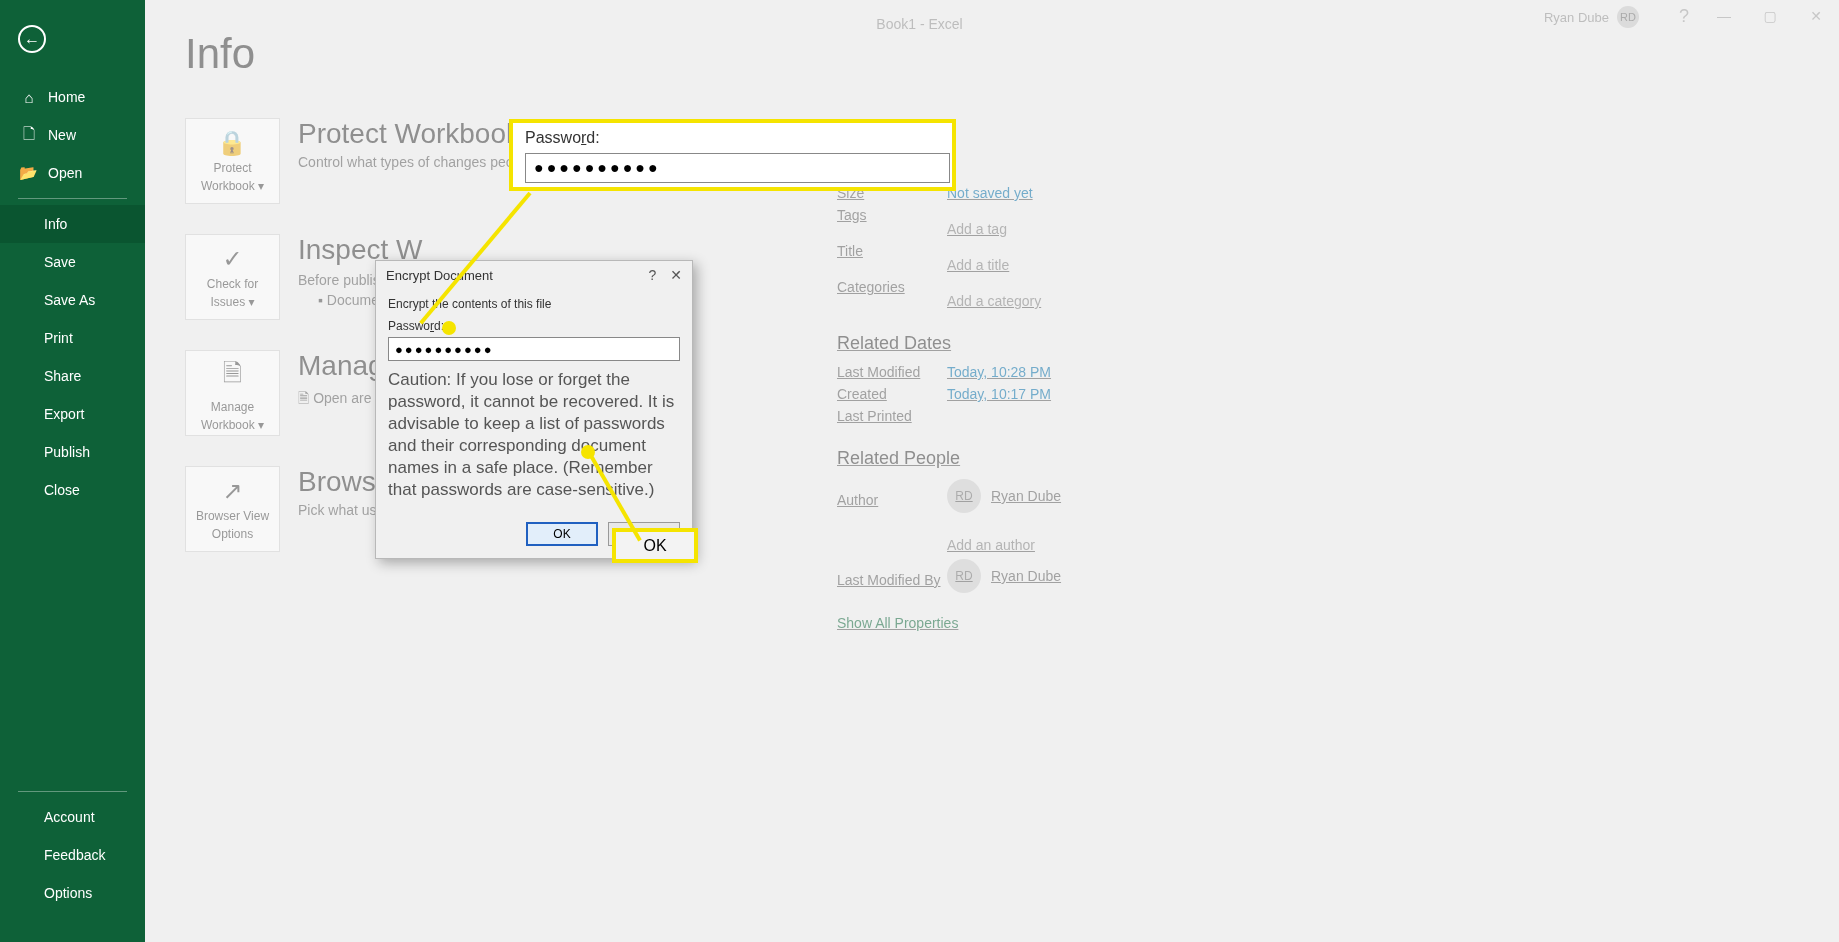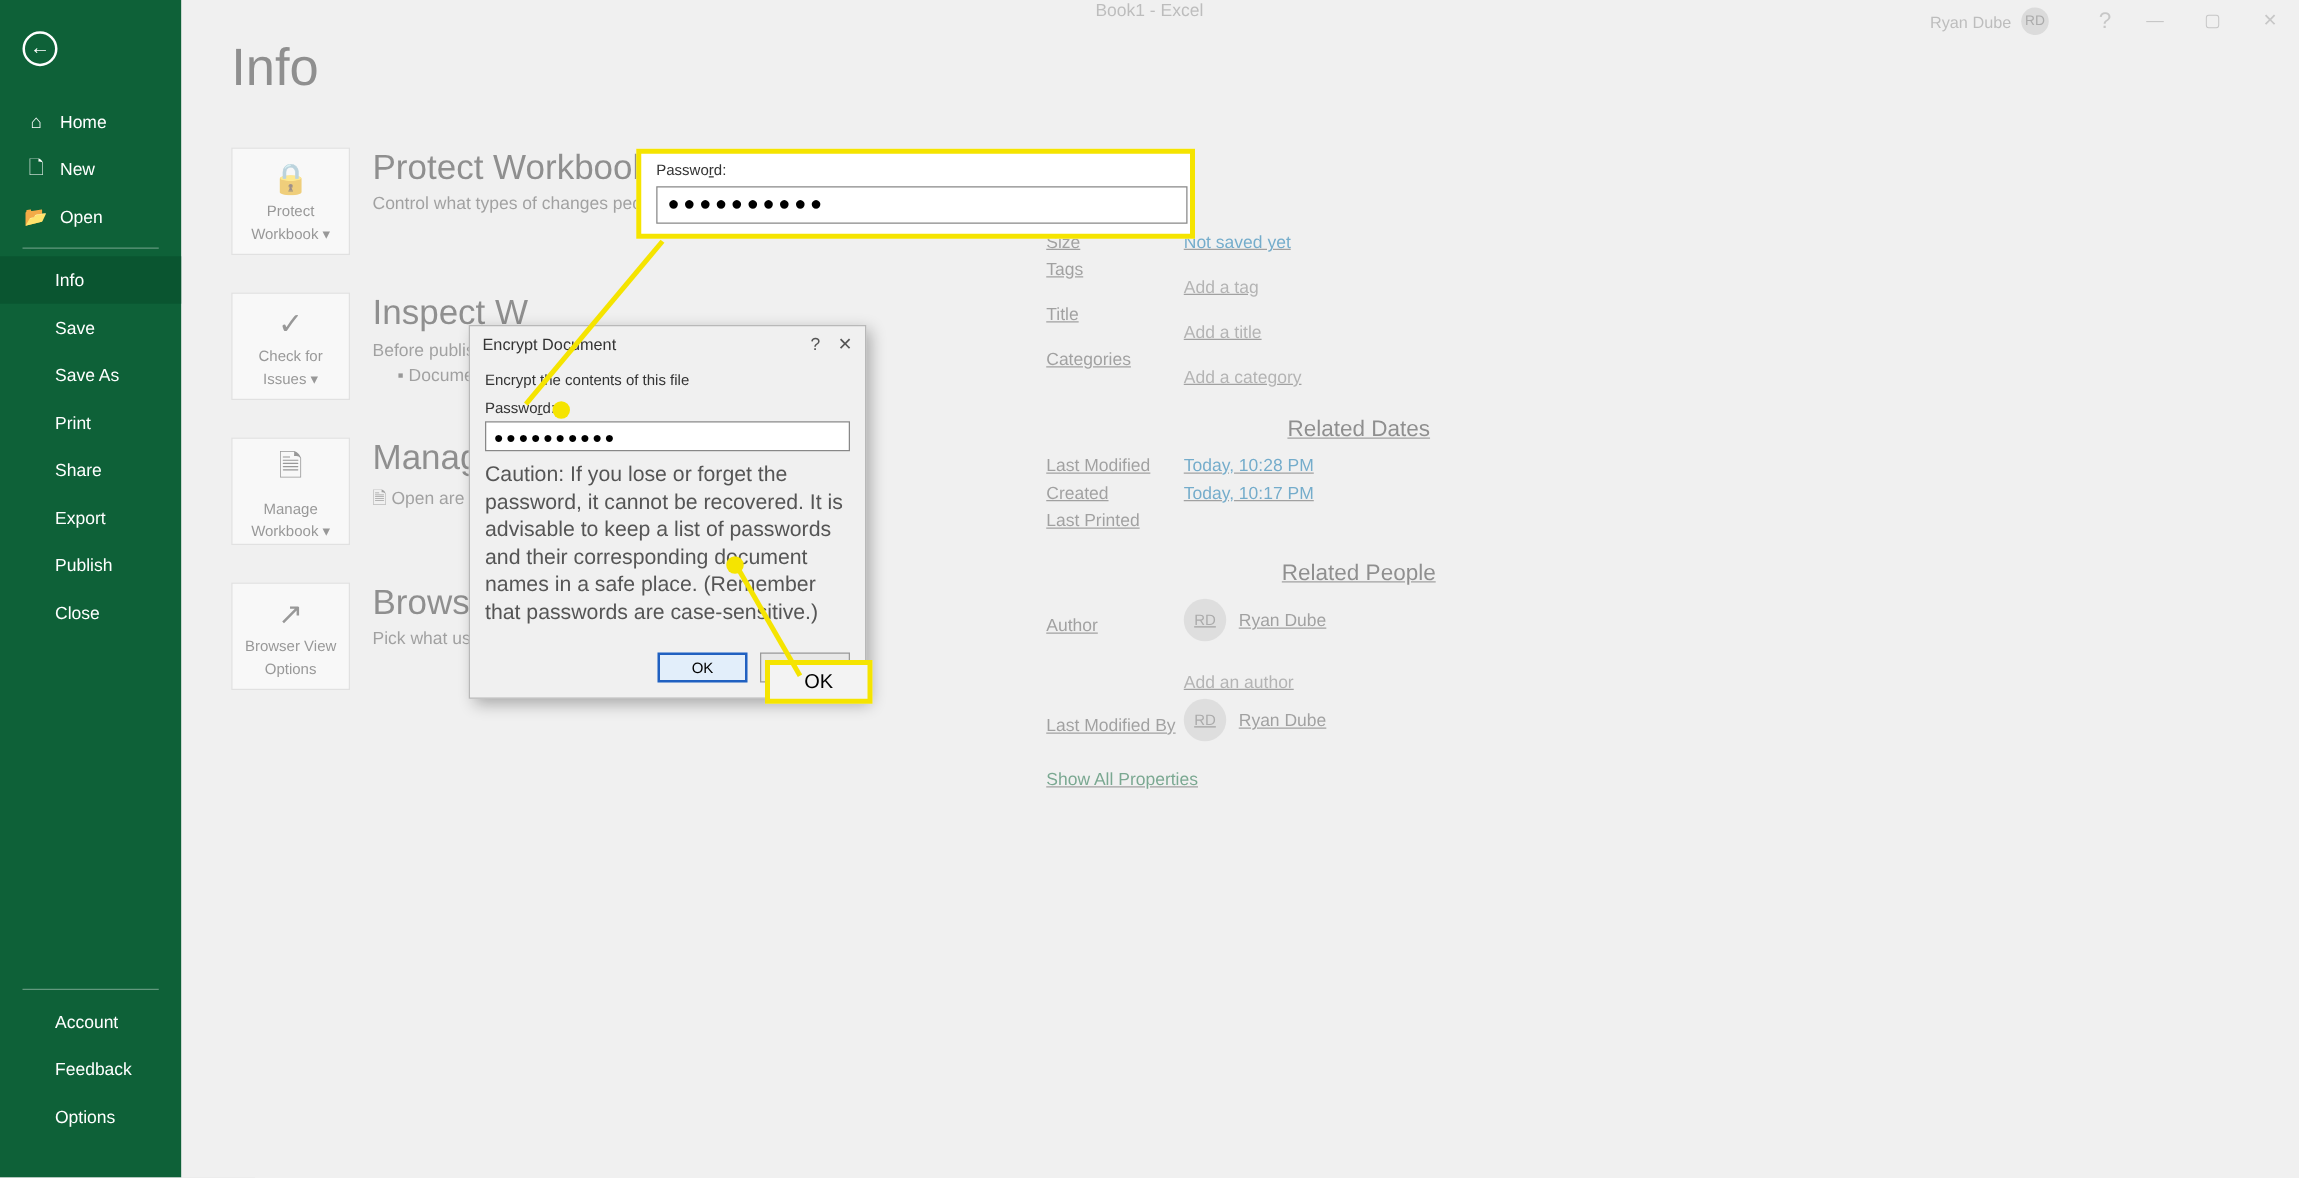--- a/index.html
+++ b/index.html
@@ -1,19 +1,19 @@
 <!DOCTYPE html>
 <html><head>
 <meta charset="utf-8">
 <style>
 * { margin: 0; padding: 0; box-sizing: border-box; font-family: "Segoe UI", Arial, sans-serif; }
 body { width: 1839px; height: 942px; background: #e4e4e4; position: relative; overflow: hidden; }
 
 
-.titlebar { position: absolute; top: 0; left: 0; right: 0; height: 32px; display: flex; align-items: flex-start; justify-content: center; color: #888; font-size: 14px; }
+.titlebar { position: absolute; top: 0; left: 0; right: 0; height: 32px; display: flex; align-items: flex-end; justify-content: center; color: #888; font-size: 14px; }
 .titlebar-user { position: absolute; right: 200px; top: 6px; color: #888; font-size: 13px; display:flex; align-items:center; gap:8px;}
 .titlebar-user .avatar{width:22px;height:22px;border-radius:50%;background:#bdbdbd;color:#666;font-size:11px;display:flex;align-items:center;justify-content:center;}
 .window-controls { position: absolute; right: 0; top: 0; display: flex; }
 .window-controls div { width: 46px; height: 32px; display: flex; align-items: center; justify-content: center; color: #999; font-size: 14px; }
 .help-icon{position:absolute;right:150px;top:6px;color:#999;font-size:18px;}
 
 
 .sidebar { position: absolute; top: 0; left: 0; width: 145px; height: 100%; background: #0e6138; color: #fff; display: flex; flex-direction: column; }
 .back-btn { width: 145px; height: 78px; display: flex; align-items: center; justify-content: flex-start; padding-left: 18px; }
 .back-circle { width: 28px; height: 28px; border: 2px solid #fff; border-radius: 50%; display: flex; align-items: center; justify-content: center; font-size: 16px; color:#fff; }
@@ -38,21 +38,21 @@
 .section-text ul{list-style:none;padding-left:20px;margin-top:4px;}
 .section-text li{font-size:14px;color:#555;}
 .section-text li:before{content:"\25AA  ";color:#444;}
 
 
 .props { position: absolute; top: 185px; left: 837px; width: 500px; color:#555;text-decoration:underline; }
 .prop-row { display: flex; margin-bottom: 6px; font-size: 14px; }
 .prop-label { width: 110px; color: #555; }
 .prop-value { color: #0369a1; }
 .prop-value.link { color: #777; cursor: pointer; }
-.prop-heading { font-size: 18px; color: #333; margin: 24px 0 10px 0; font-weight:400;text-align:center;}
+.prop-heading { font-size: 18px; color: #333; margin: 24px 0 10px 0; font-weight:400;}
 .avatar-circle { width: 34px; height: 34px; border-radius: 50%; background: #c4c4c4; color: #666; font-size: 12px; display: flex; align-items: center; justify-content: center; margin-right: 10px; }
 .person-row { display: flex; align-items: center; margin-bottom: 8px; }
 .link { color: #0e6138; font-size: 14px; cursor: pointer; margin-top:14px;}
 
 
 .dialog { position: absolute; top: 260px; left: 375px; width: 318px; background: #f0f0f0; border: 1px solid #b8b8b8; box-shadow: 4px 4px 12px rgba(0,0,0,0.3); z-index:100;}
 .dialog-title { display: flex; align-items: center; justify-content: space-between; padding: 6px 10px; font-size: 13px; color: #333; }
 .dialog-title-btns { display: flex; gap: 14px; color: #555; font-size: 14px;}
 .dialog-body { padding: 8px 12px 12px 12px; font-size: 12px; color: #333; }
 .dialog-body .instr { margin-bottom: 8px; }
@@ -60,21 +60,21 @@
 .dialog-body label u{text-decoration:underline;}
 .pw-input { width: 100%; height: 24px; border: 1px solid #888; background: #fff; padding: 2px 6px; font-size: 13px; letter-spacing: 2px; font-family:Arial; }
 .caution { font-size: 17px; color: #555; margin-top: 8px; line-height: 1.3; }
 .dialog-btns { display: flex; justify-content: flex-end; gap: 10px; padding: 8px 12px 12px; }
 .dlg-btn { width: 72px; height: 24px; border: 1px solid #999; background: #e8e8e8; font-size: 12px; cursor: pointer; }
 .dlg-btn.primary { border: 2px solid #2060c0; background: #e2eefa; }
 
 
 .callout { position: absolute; border: 4px solid #f5e400; background: #fff; z-index:200; }
 .callout.pw { top: 119px; left: 509px; width: 447px; height: 72px; padding: 6px 12px; }
-.callout.pw .lab { font-size: 12px; color: #333; margin-bottom: 6px; }
+.callout.pw .lab { font-size: 16px; color: #333; margin-bottom: 6px; }
 .callout.pw input { width: 425px; height: 30px; border: 1px solid #888; font-size: 16px; padding: 2px 8px; letter-spacing: 3px; font-family:Arial;}
 .callout.ok { top: 528px; left: 612px; width: 86px; height: 35px; display:flex; align-items:center; justify-content:center; font-size:16px; background:#f3f3f3;}
 .dot { position: absolute; width: 14px; height: 14px; background: #f5e400; border-radius: 50%; z-index:210; }
 .line { position: absolute; background: #f5e400; z-index:205; height:4px; transform-origin:left center;}
 </style>
 </head>
 <body>
 
 <div class="titlebar">
   <span>Book1 - Excel</span>

